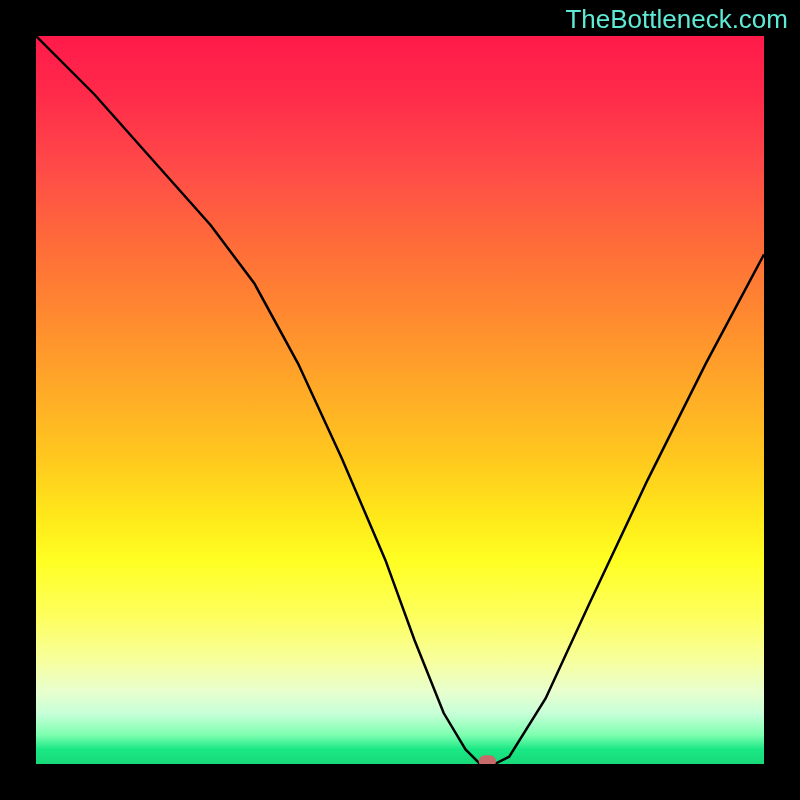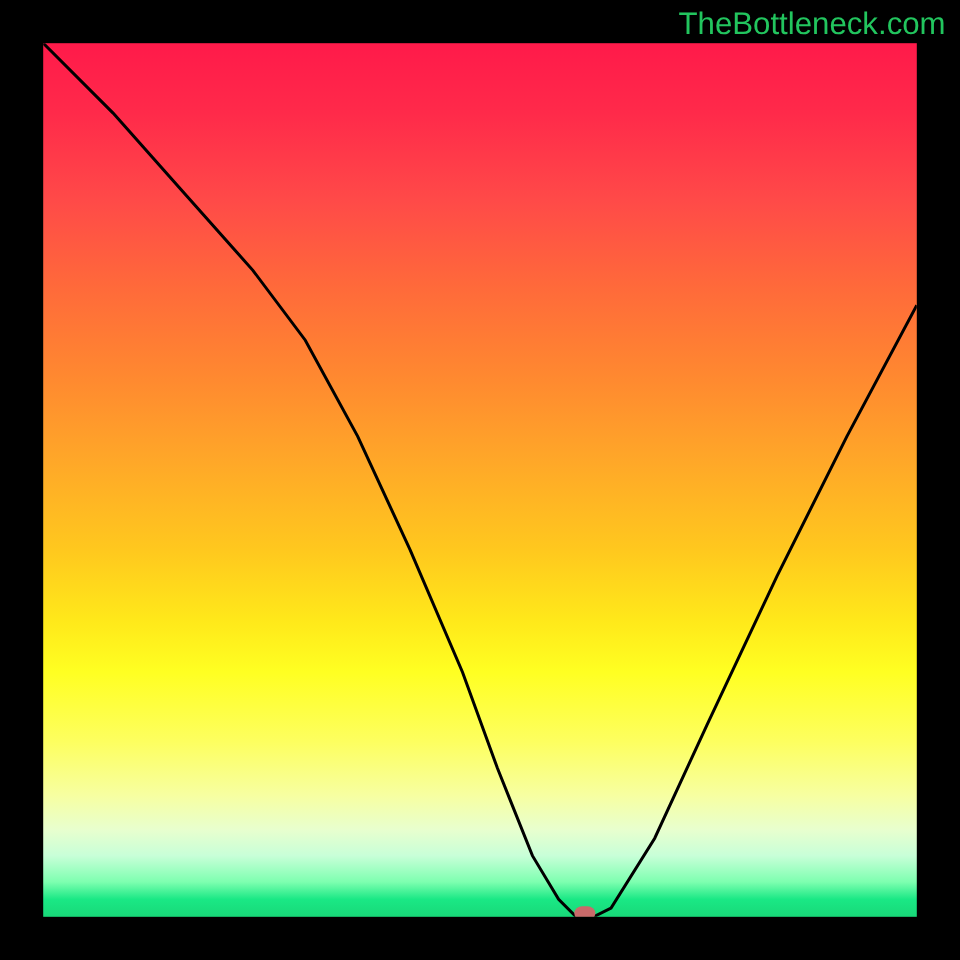--- a/index.html
+++ b/index.html
@@ -15,21 +15,21 @@
     width: 800px;
     height: 800px;
     background: #000;
   }
   .watermark {
     position: absolute;
     top: 4px;
     right: 12px;
     font-family: Arial, Helvetica, sans-serif;
     font-size: 26px;
-    color: #22c55e;
+    color: #5eead4;
     z-index: 10;
     font-weight: 400;
   }
   .plot-area {
     position: absolute;
     left: 36px;
     top: 36px;
     width: 728px;
     height: 728px;
   }

